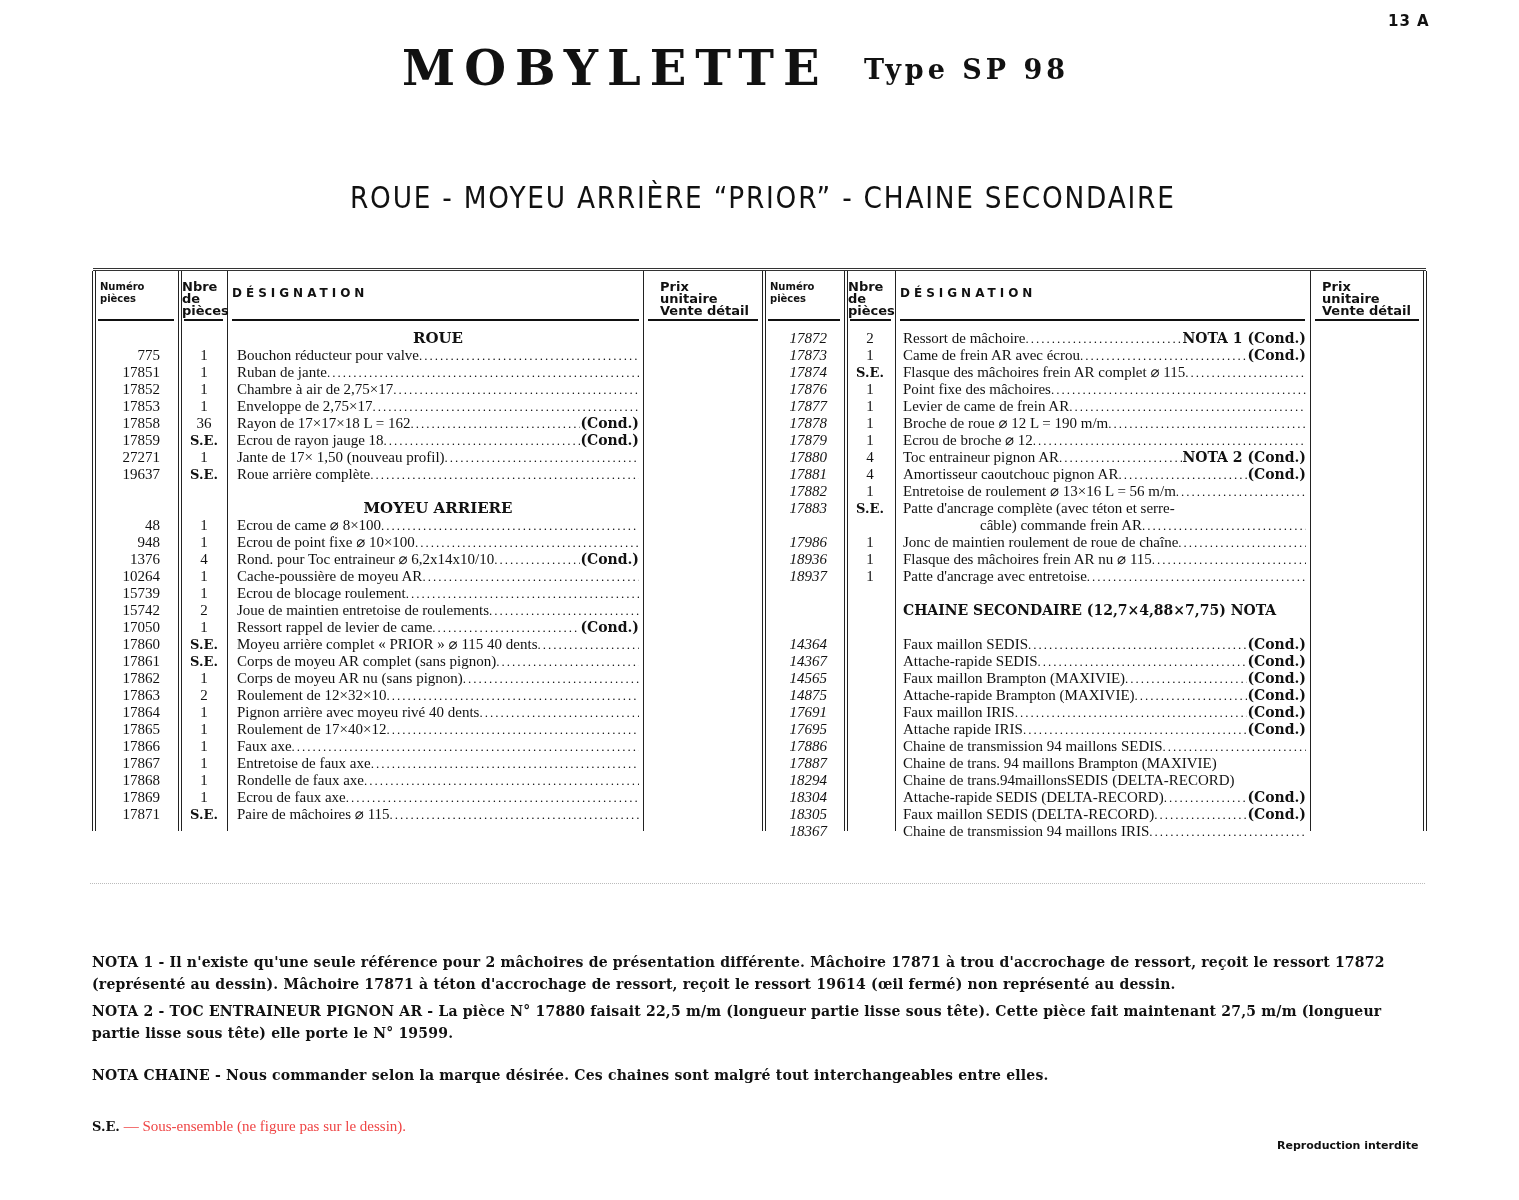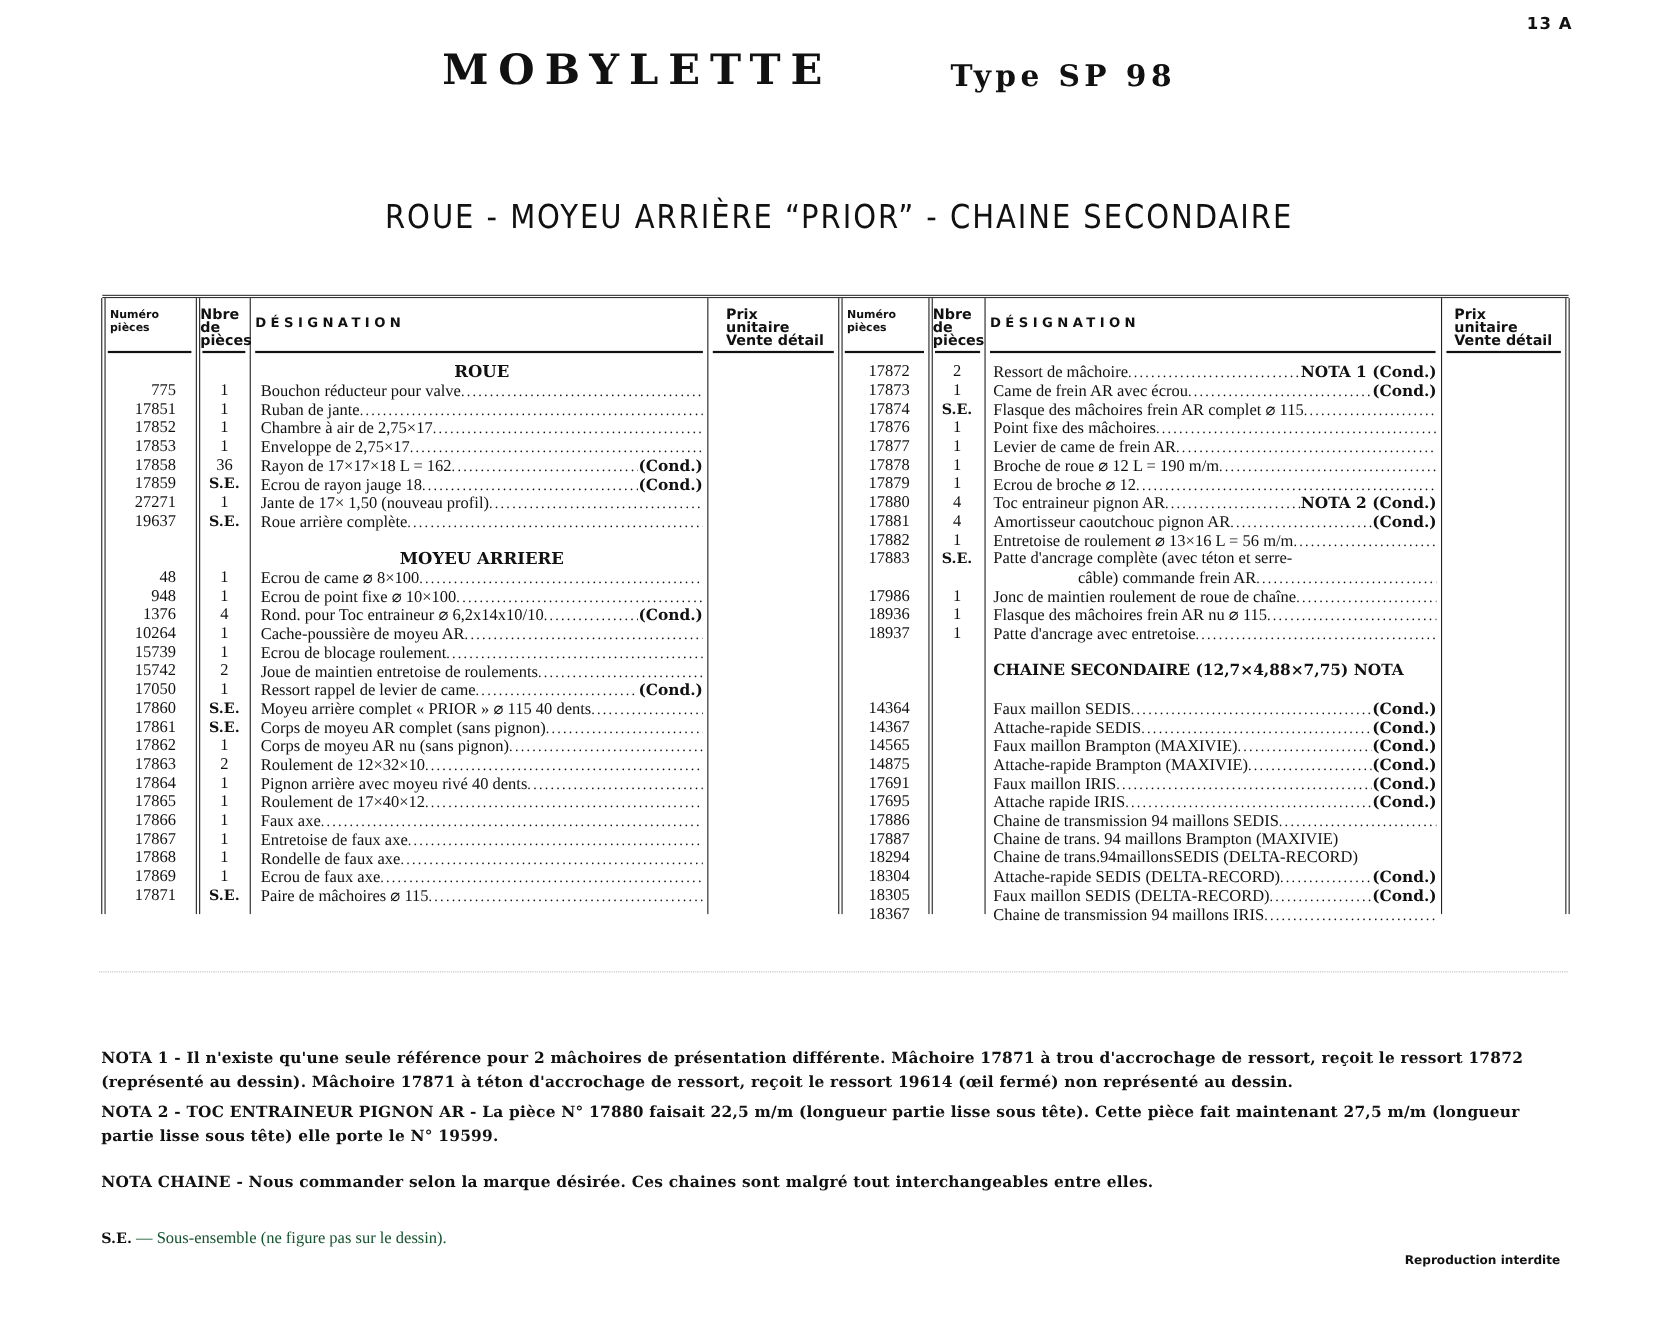--- a/index.html
+++ b/index.html
@@ -1,19 +1,19 @@
 <!DOCTYPE html>
 <html><head>
 <meta charset="utf-8">
 <style>
   html, body { margin: 0; padding: 0; background: #ffffff; }
   body { width: 1519px; height: 1200px; position: relative; overflow: hidden; color: #111; font-family: "Liberation Serif", serif; }
 
   .page-number { position: absolute; left: 1388px; top: 12px; font-family: "DejaVu Sans", sans-serif; font-size: 15px; font-weight: bold; letter-spacing: 1px; }
-  .main-title { position: absolute; left: 402px; top: 40px; font-family: "DejaVu Serif", serif; font-weight: bold; font-size: 38px; letter-spacing: 9px; }
+  .main-title { position: absolute; left: 402px; top: 40px; font-family: "DejaVu Serif", serif; font-weight: bold; font-size: 48px; letter-spacing: 9px; }
   .subtype { position: absolute; left: 864px; top: 54px; font-family: "DejaVu Serif", serif; font-weight: bold; font-size: 27px; letter-spacing: 4px; }
   .section-title { position: absolute; left: 350px; top: 180px; font-family: "DejaVu Sans", sans-serif; font-size: 30px; letter-spacing: 2px; transform: scaleX(0.88); transform-origin: left top; white-space: nowrap; }
 
   
   .table-frame { position: absolute; left: 93px; top: 268px; width: 1333px; height: 560px; border-top: 3px double #333; }
   .vline { position: absolute; top: 271px; height: 560px; border-left: 1.5px solid #222; }
   .vline.double { border-left: 4px double #222; width: 0; }
   .hrule { position: absolute; top: 319px; height: 0; border-top: 2.5px solid #111; }
 
   .hdr { position: absolute; top: 281px; font-family: "DejaVu Sans", sans-serif; font-weight: bold; text-align: left; line-height: 12px; }
@@ -36,21 +36,21 @@
   .cont { padding-left: 77px; }
 
   .faint-line { position: absolute; left: 90px; top: 883px; width: 1335px; border-top: 1px dotted #bbb; }
 
   .nota { position: absolute; left: 92px; width: 1340px; font-family: "DejaVu Serif", serif; font-weight: bold; font-size: 14px; line-height: 22px; letter-spacing: 0.2px; }
   .nota1 { top: 935px; margin-top: 16px; }
   .nota2 { top: 1000px; }
   .nota3 { top: 1064px; }
   .se-legend { position: absolute; left: 92px; top: 1118px; font-size: 15px; }
   .se-legend b { font-family: "DejaVu Serif", serif; font-size: 13px; }
-  .se-legend .light { color: #14532d; }
+  .se-legend .light { color: #ef4444; }
   .repro { position: absolute; left: 1277px; top: 1139px; font-family: "DejaVu Sans", sans-serif; font-size: 11px; font-weight: bold; }
 </style>
 </head>
 <body>
 
 <div class="page-number">13 A</div>
 <div class="main-title">MOBYLETTE</div>
 <div class="subtype">Type SP 98</div>
 <div class="section-title">ROUE - MOYEU ARRIÈRE “PRIOR” - CHAINE SECONDAIRE</div>
 
@@ -253,21 +253,21 @@
     <div class="row desc">
       <span class="txt">Ecrou de faux axe</span>
       <span class="dots"></span>
     </div>
     <div class="row desc">
       <span class="txt">Paire de mâchoires ⌀ 115</span>
       <span class="dots"></span>
     </div>
   </div>
 
-<div id="right-num" class="col" style="left:770px;width:57px;">
+<div id="right-num" class="col" style="left:770px;width:57px;font-style:italic;">
     <div class="row num">17872</div>
     <div class="row num">17873</div>
     <div class="row num">17874</div>
     <div class="row num">17876</div>
     <div class="row num">17877</div>
     <div class="row num">17878</div>
     <div class="row num">17879</div>
     <div class="row num">17880</div>
     <div class="row num">17881</div>
     <div class="row num">17882</div>

